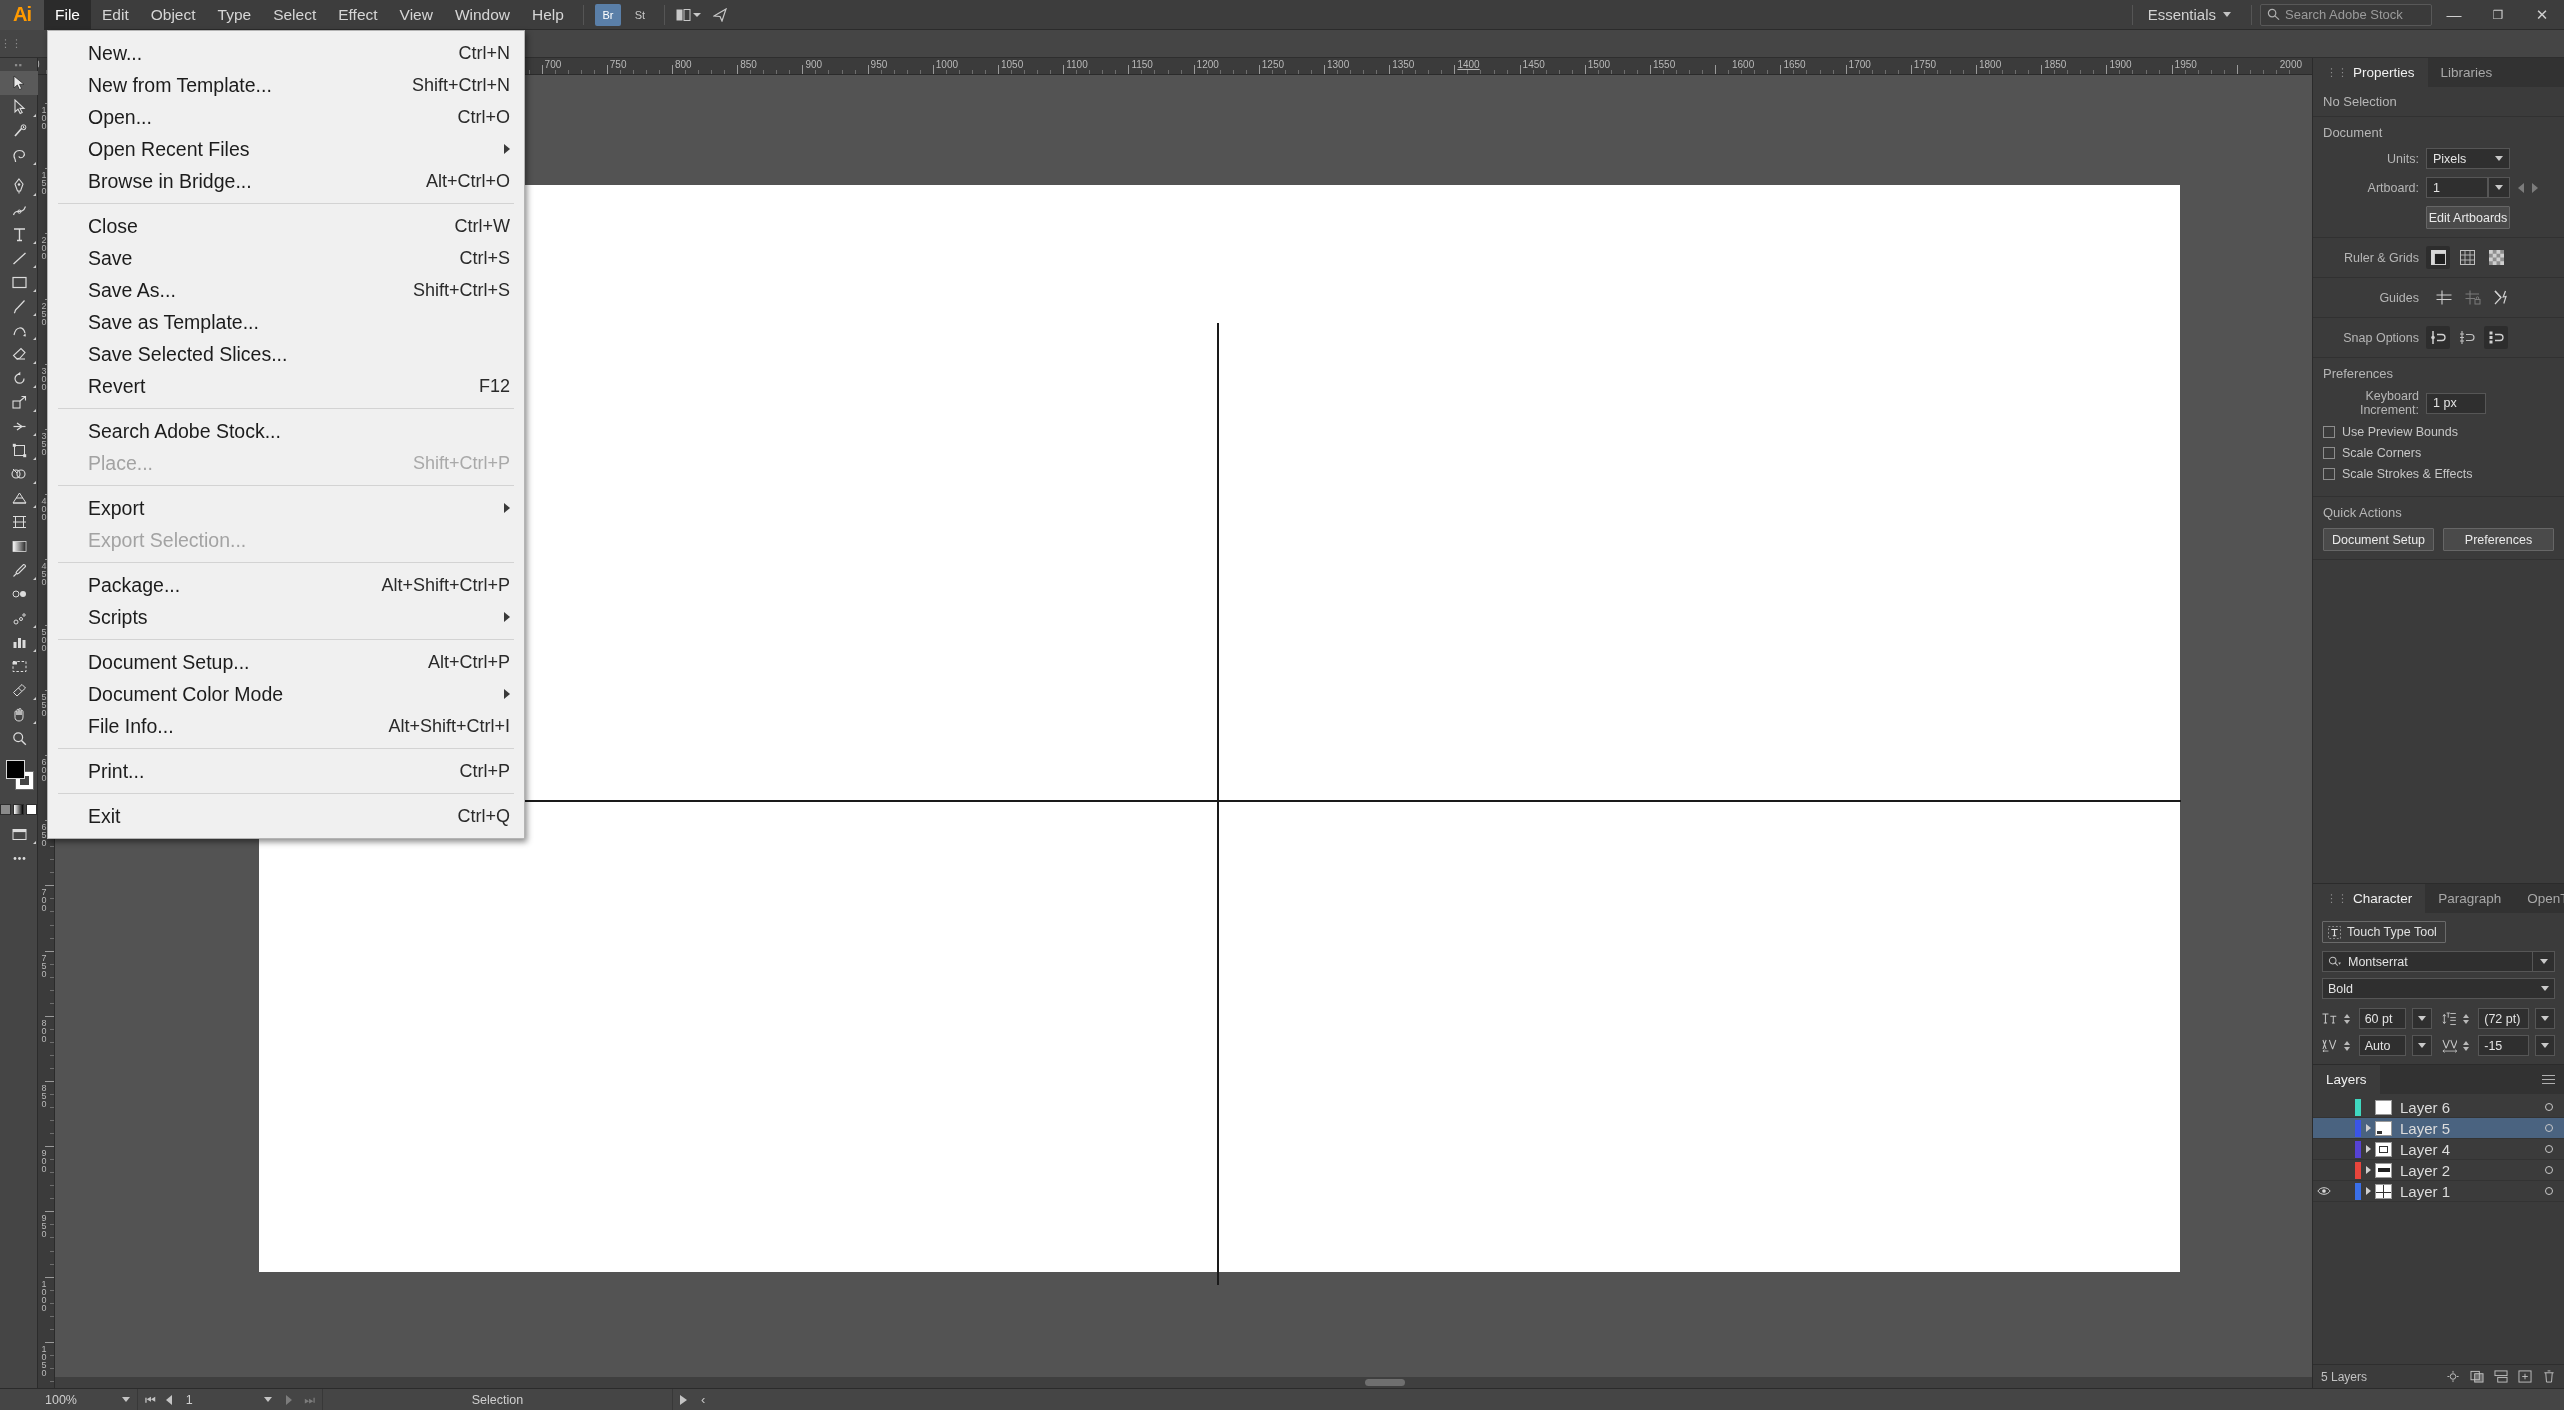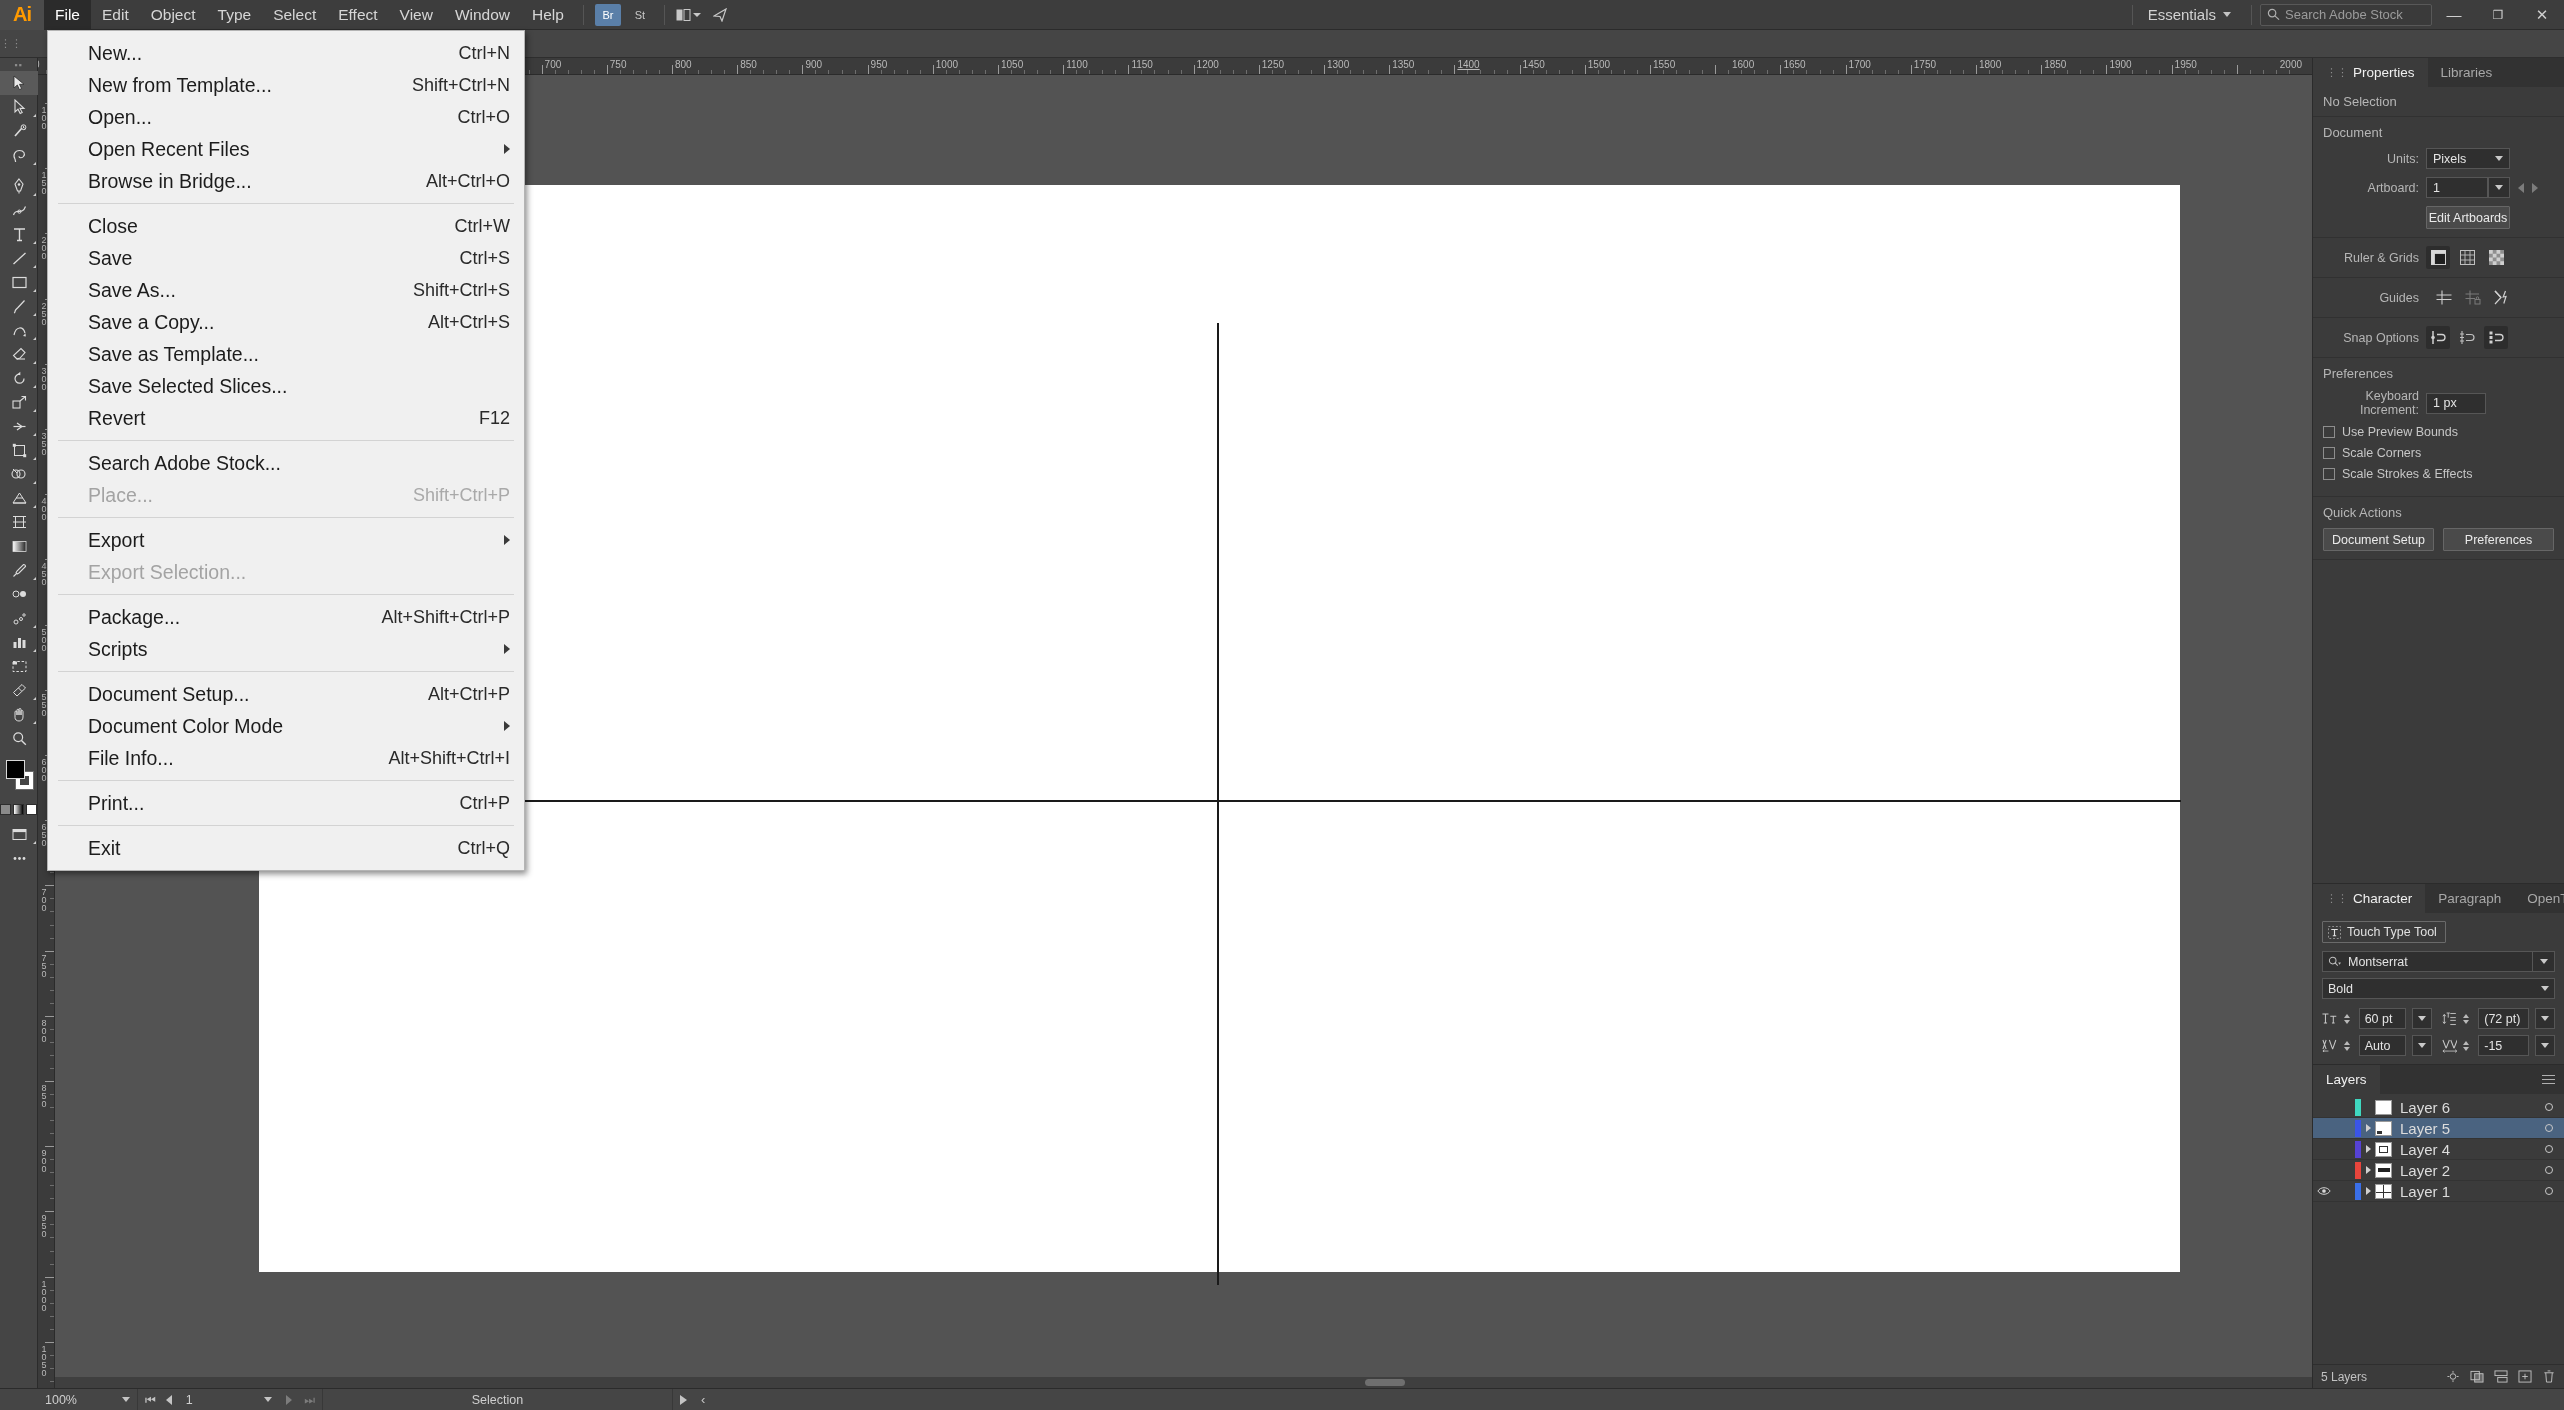--- a/index.html
+++ b/index.html
@@ -1315,24 +1315,20 @@
       </div>
       <div class="mrow">
         <span>Save</span>
         <span class="sc">Ctrl+S</span>
       </div>
       <div class="mrow">
         <span>Save As...</span>
         <span class="sc">Shift+Ctrl+S</span>
       </div>
       <div class="mrow">
-        <span>Save a Copy...</span>
-        <span class="sc">Alt+Ctrl+S</span>
-      </div>
-      <div class="mrow">
         <span>Save as Template...</span>
       </div>
       <div class="mrow">
         <span>Save Selected Slices...</span>
       </div>
       <div class="mrow">
         <span>Revert</span>
         <span class="sc">F12</span>
       </div>
       <div class="msep"></div>

